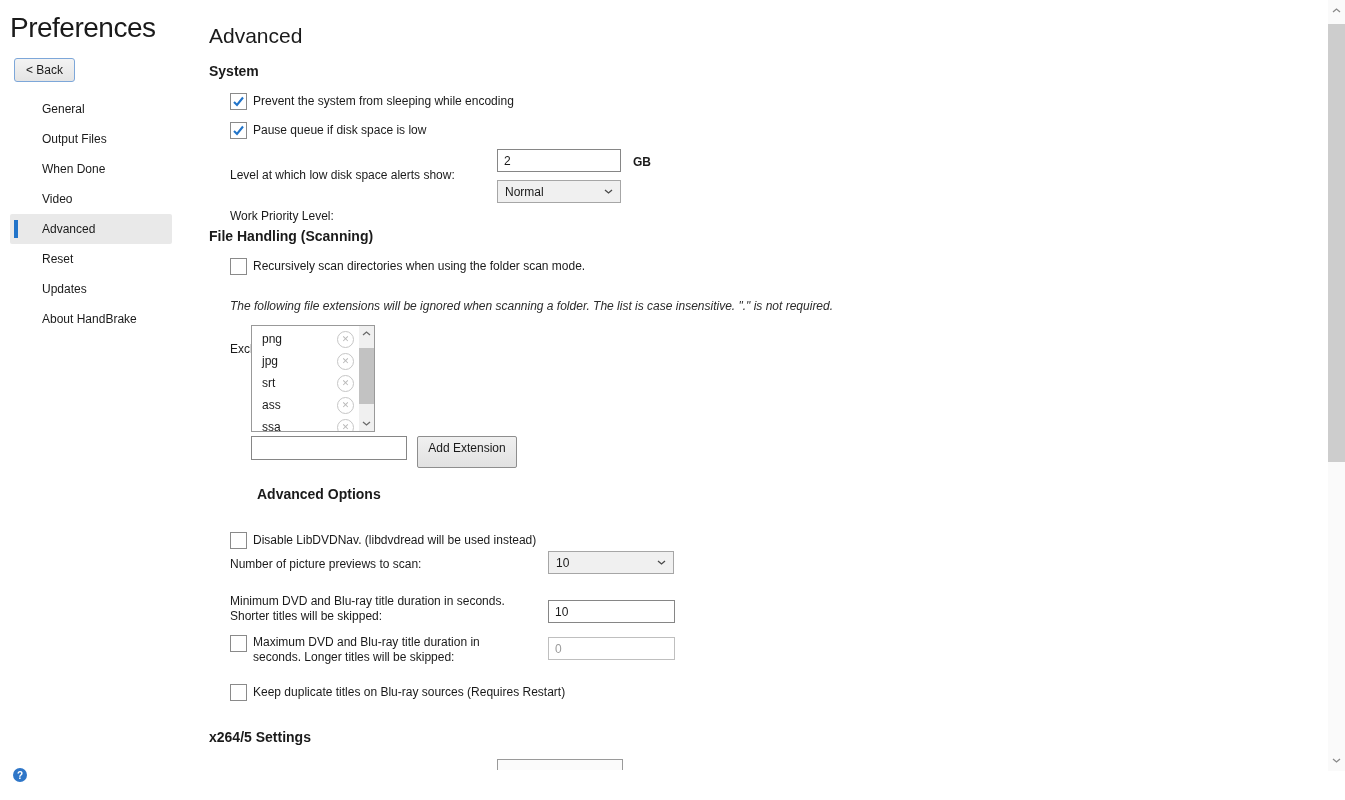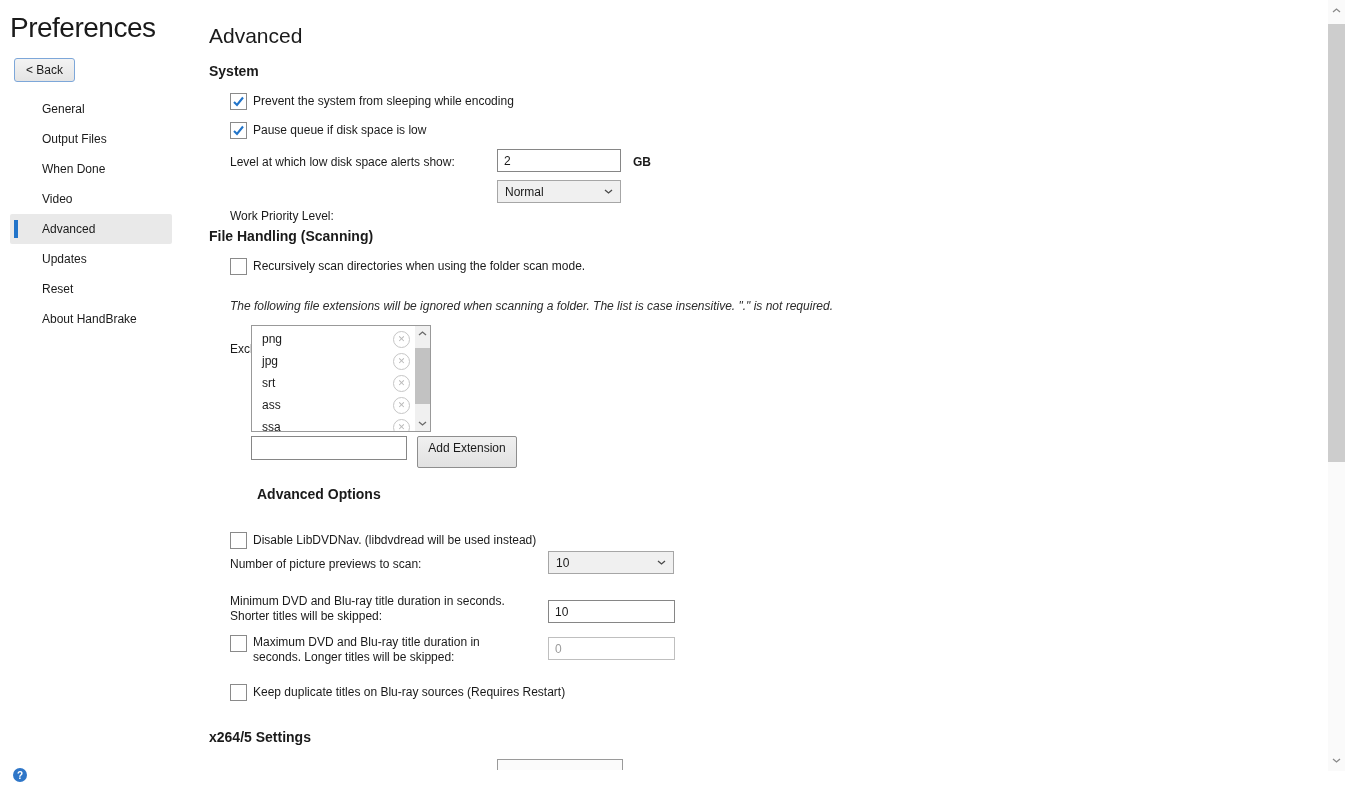--- a/index.html
+++ b/index.html
@@ -33,21 +33,21 @@
   
   .tinput { position:absolute; height:23px; background:#fff; border:1px solid #868686;
     font-size:12px; padding:0 6px; font-family:"Liberation Sans", sans-serif; color:#1a1a1a; }
   .tinput:disabled { border-color:#bfbfbf; color:#9b9b9b; background:#fff; }
   .sel { position:absolute; height:23px; background:#f0f0f0; border:1px solid #a6a6a6;
     font-size:12px; display:flex; align-items:center; padding:0 7px; cursor:default; }
   .sel .sel-text { flex:1; }
   .unit { position:absolute; font-size:12px; font-weight:700; }
 
   
-  .ext-list { position:absolute; left:42px; top:325px; width:180px; height:107px;
+  .ext-list { position:absolute; left:42px; top:325px; width:124px; height:107px;
     border:1px solid #999; background:#fff; overflow:hidden; }
   .ext-inner { position:absolute; left:0; top:2px; right:16px; }
   .ext-row { height:22px; display:flex; align-items:center; padding:0 4px 0 10px; font-size:12px; }
   .ext-row .ext-name { flex:1; }
   .circle-x { width:17px; height:17px; border:1px solid #c6c6c6; border-radius:50%;
     color:#b9b9b9; font-size:9px; display:flex; align-items:center; justify-content:center; cursor:default; }
   .ext-scroll { position:absolute; right:0; top:0; bottom:0; width:15px; background:#f0f0f0; }
   .ext-scroll .thumb { position:absolute; left:0; right:0; top:22px; height:56px; background:#c2c2c2; }
   .chev { display:block; }
   .ext-scroll .up { position:absolute; left:3px; top:5px; }
@@ -81,22 +81,22 @@
 
   <div class="sidebar">
     <div class="pref-title">Preferences</div>
     <div class="back-btn">&lt; Back</div>
     <div class="nav">
       <div class="nav-item"><span>General</span></div>
       <div class="nav-item"><span>Output Files</span></div>
       <div class="nav-item"><span>When Done</span></div>
       <div class="nav-item"><span>Video</span></div>
       <div class="nav-item selected"><span class="sel-bar"></span><span>Advanced</span></div>
+      <div class="nav-item"><span>Reset</span></div>
       <div class="nav-item"><span>Updates</span></div>
-      <div class="nav-item"><span>Reset</span></div>
       <div class="nav-item"><span>About HandBrake</span></div>
     </div>
   </div>
 
   <div class="main">
     <div class="h1">Advanced</div>
 
     <div class="h2" style="top:63px;">System</div>
 
     <div class="cb-row" style="top:77px;margin-top:16px;">
@@ -110,21 +110,21 @@
 
     <div class="cb-row" style="top:122px;">
       <span class="cb">
           <svg width="13" height="13" viewBox="0 0 13 13">
             <polyline points="2,7 5,10 11,2.5" fill="none" stroke="#2274c9" stroke-width="2.1"></polyline>
           </svg>
         </span>
       <span class="cb-label">Pause queue if disk space is low</span>
     </div>
 
-    <div class="row-label" style="top:155px;">Level at which low disk space alerts show:</div>
+    <div class="row-label" style="top:168px;">Level at which low disk space alerts show:</div>
     <input class="tinput" style="left: 288px; top: 149px; width: 124px;" value="2">
     <div class="unit" style="left:424px; top:155px;">GB</div>
 
     <div class="row-label" style="top:198px;margin-top:11px;">Work Priority Level:</div>
     <div class="sel" style="left:288px; top:180px; width:124px;">
       <span class="sel-text">Normal</span>
       <svg class="chev" width="9" height="5">
           <polyline points="1,1 4.5,4 8,1" fill="none" stroke="#4a4a4a" stroke-width="1.3"></polyline>
         </svg>
     </div>

